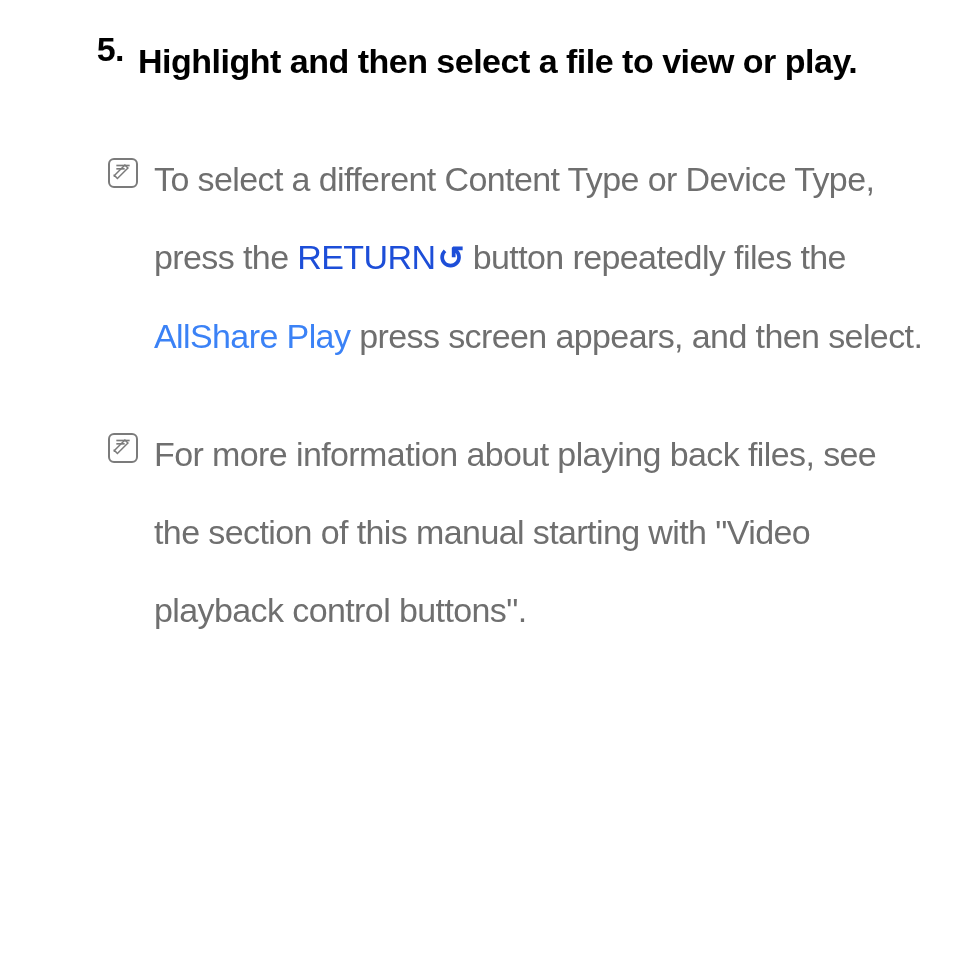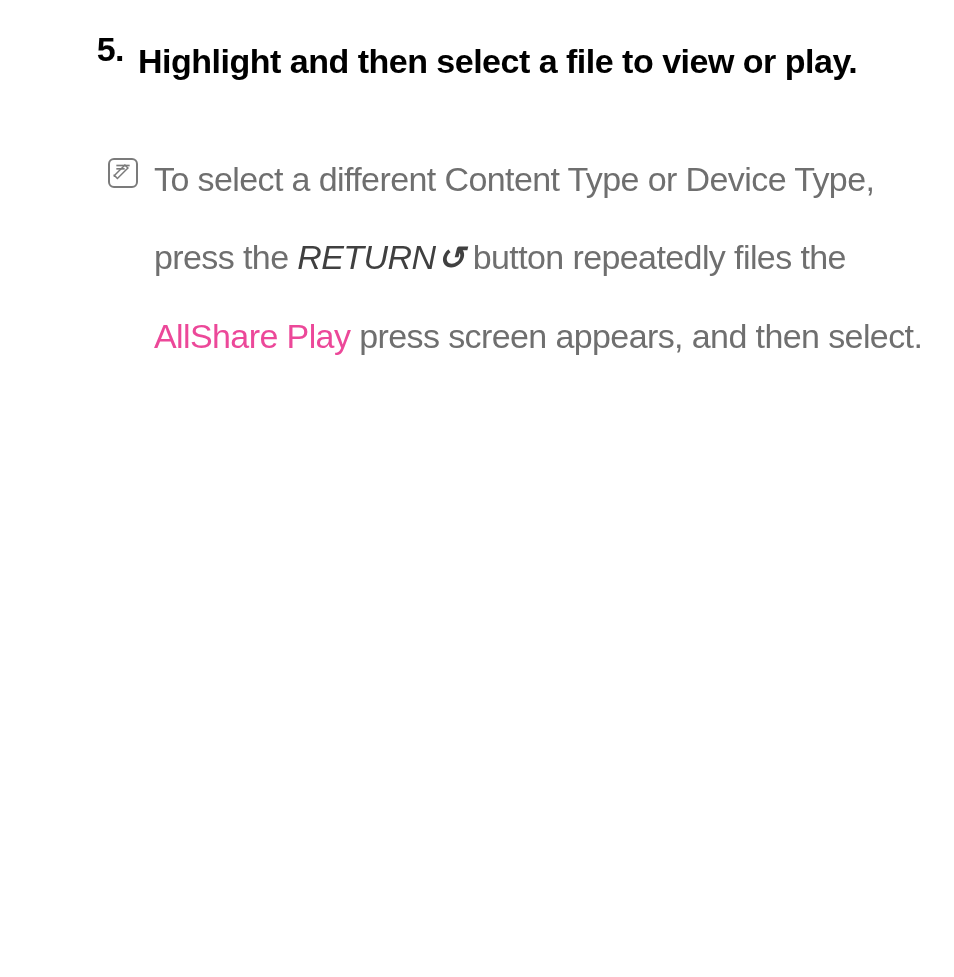--- a/index.html
+++ b/index.html
@@ -65,25 +65,24 @@
   .note-icon-box svg { width: 20px; height: 20px; }
   .note-body {
     flex: 1 1 auto;
     font-size: 34px;
     line-height: 2.3;
     color: #6f6f6f;
     letter-spacing: -0.6px;
   }
 
   .hl-orange {
-    color: #404040;
+    color: #1d4ed8;
     white-space: nowrap;
-    font-style: italic;
   }
-  .hl-blue   { color: #ec4899; }
+  .hl-blue   { color: #3b82f6; }
   .undo-glyph {
     display: inline-block;
     font-weight: 700;
     font-size: 0.95em;
     vertical-align: baseline;
     margin-left: 2px;
   }
 </style>
 </head>
 <body>
@@ -102,14 +101,27 @@
           <path d="M3 20 L17 6 L21 10 L7 24 Z" stroke="#7b7b7b" stroke-width="2" fill="none" transform="translate(-1,-3) scale(0.9)"></path>
           <path d="M2 22 L2 18 L6 22 Z" fill="#7b7b7b" transform="translate(-1,-3) scale(0.9)"></path>
           <line x1="4" y1="3" x2="20" y2="3" stroke="#7b7b7b" stroke-width="2"></line>
           <line x1="4" y1="7" x2="14" y2="7" stroke="#7b7b7b" stroke-width="2"></line>
         </svg>
       </span>
     </div>
     <div class="note-body"><span>To select a different Content Type or Device Type, press the </span><span class="hl-orange">RETURN</span><span class="hl-orange undo-glyph">↺</span><span> button repeatedly files the </span><span class="hl-blue">AllShare Play</span><span> press screen appears, and then select.</span></div>
   </div>
 
+  <div class="note">
+    <div class="note-icon-col">
+      <span class="note-icon-box">
+        <svg viewBox="0 0 24 24" fill="none">
+          <path d="M3 20 L17 6 L21 10 L7 24 Z" stroke="#7b7b7b" stroke-width="2" fill="none" transform="translate(-1,-3) scale(0.9)"></path>
+          <path d="M2 22 L2 18 L6 22 Z" fill="#7b7b7b" transform="translate(-1,-3) scale(0.9)"></path>
+          <line x1="4" y1="3" x2="20" y2="3" stroke="#7b7b7b" stroke-width="2"></line>
+          <line x1="4" y1="7" x2="14" y2="7" stroke="#7b7b7b" stroke-width="2"></line>
+        </svg>
+      </span>
+    </div>
+    <div class="note-body"><span>For more information about playing back files, see the section of this manual starting with "Video playback control buttons".</span></div>
+  </div>
 
 </div>
 
 </body></html>

